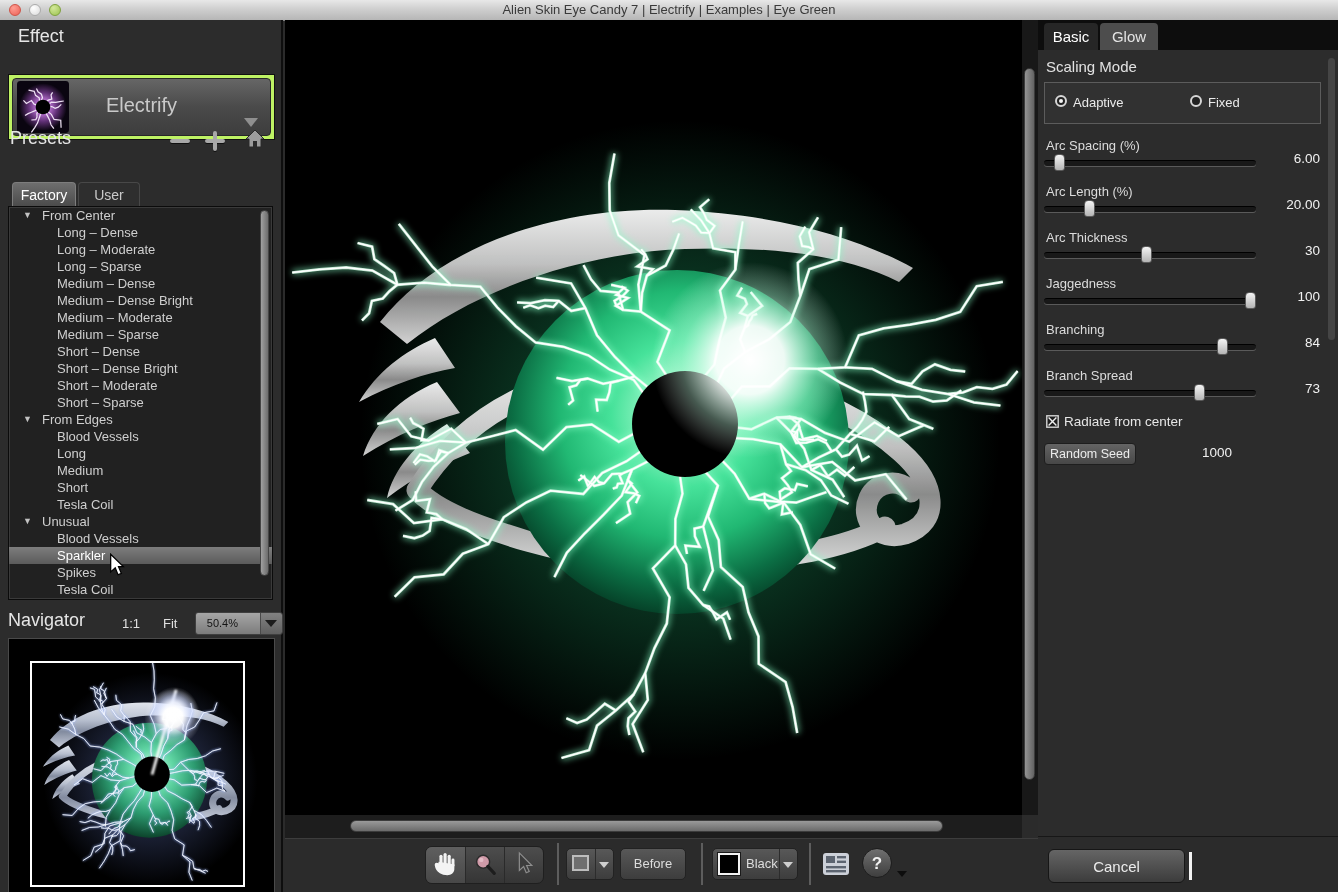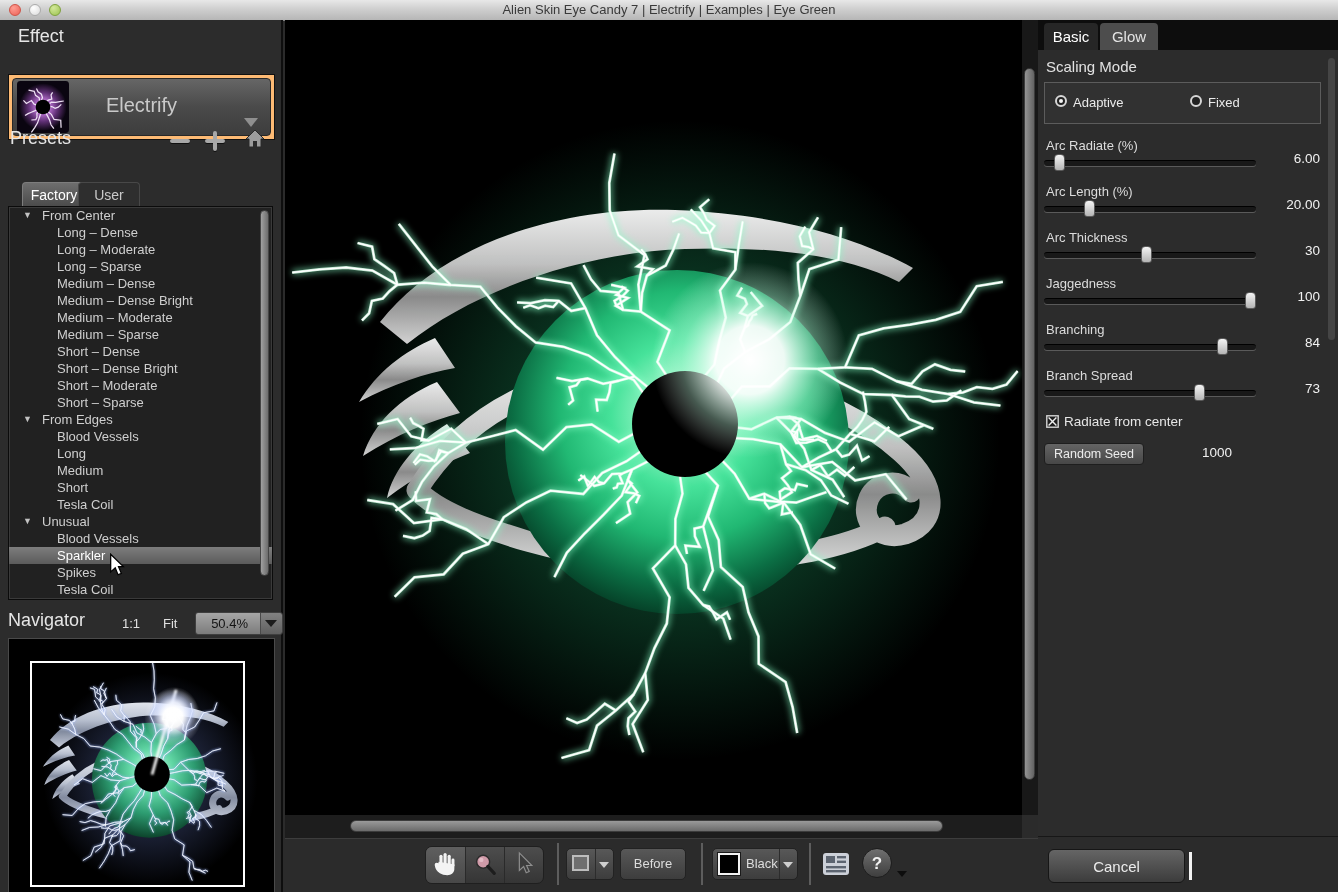--- a/index.html
+++ b/index.html
@@ -9,46 +9,46 @@
   .titlebar{position:absolute;left:0;top:0;width:100%;height:20px;
     background:linear-gradient(#e8e8e8,#cfcfcf 45%,#b6b6b6);border-bottom:1px solid #7d7d7d;}
   .title-text{font-size:13px;color:#3a3a3a;text-align:center;line-height:20px;border-radius:9px;}
   .tl{position:absolute;top:4px;width:12px;height:12px;border-radius:50%;}
   .tl.close{left:9px;background:radial-gradient(circle at 35% 30%,#ff9d92,#ec6156);border:1px solid #cf5347;box-sizing:border-box;}
   .tl.min{left:29px;background:radial-gradient(circle at 35% 30%,#ffffff,#d9d9d9);border:1px solid #ababab;box-sizing:border-box;}
   .tl.zoom{left:49px;background:radial-gradient(circle at 35% 30%,#d3e89a,#9cc350);border:1px solid #7fa23e;box-sizing:border-box;}
   
   .left-panel{position:absolute;left:0;top:20px;width:283px;bottom:0;background:#2c2c2c;border-right:2px solid #0e0e0e;box-sizing:border-box;}
   .panel-h{position:absolute;font-size:18px;color:#e6e6e6;}
-  .electrify-frame{position:absolute;left:8px;top:54px;width:265px;height:64px;background:#fdba74;border:1px solid #101010;}
+  .electrify-frame{position:absolute;left:8px;top:54px;width:265px;height:64px;background:#bef264;border:1px solid #101010;}
   .electrify-btn{position:absolute;left:3px;top:3px;right:3px;bottom:3px;border-radius:4px;border:1px solid #272727;
     background:linear-gradient(#666,#4a4a4a 50%,#3d3d3d);}
   .electrify-label{position:absolute;left:0;right:0;top:15px;text-align:center;font-size:20px;color:#c9c9c9;}
   .chev{width:0;height:0;border-left:7px solid transparent;border-right:7px solid transparent;border-top:9px solid #8f8f8f;}
   .electrify-chev{position:absolute;right:12px;bottom:8px;}
   .icon-btn{position:absolute;width:24px;height:24px;}
   .minus-glyph,.plus-glyph{position:absolute;background:#a8a8a8;border-radius:2px;box-shadow:0 1px 0 #111;}
   
   .tab{position:absolute;height:24px;font-size:14px;text-align:center;line-height:24px;border-radius:4px 4px 0 0;box-sizing:border-box;}
-  .tab-factory{left:22px;top:162px;width:64px;background:linear-gradient(#6e6e6e,#4b4b4b);color:#fff;border:1px solid #7d7d7d;border-bottom:none;}
+  .tab-factory{left:12px;top:162px;width:64px;background:linear-gradient(#6e6e6e,#4b4b4b);color:#fff;border:1px solid #7d7d7d;border-bottom:none;}
   .tab-user{left:78px;top:162px;width:62px;background:#2e2e2e;color:#c9c9c9;border:1px solid #484848;border-bottom:none;}
   .preset-list{position:absolute;left:8px;top:186px;width:265px;height:394px;background:#212121;
     border:1px solid #0b0b0b;box-shadow:inset 0 0 0 1px #3a3a3a;overflow:hidden;box-sizing:border-box;}
   .prow{height:17px;line-height:17px;font-size:13px;color:#cfcfcf;white-space:nowrap;position:relative;}
   .prow .tri{position:absolute;left:14px;top:0;font-size:9px;color:#c2c2c2;}
   .prow.group{padding-left:33px;}
   .prow.child{padding-left:48px;}
   .prow.selected{background:linear-gradient(#7d7d7d,#5b5b5b);color:#fff;}
   .list-scroll{position:absolute;right:3px;top:3px;width:9px;height:366px;border-radius:5px;
     background:linear-gradient(90deg,#a0a0a0,#6c6c6c);border:1px solid #444;box-sizing:border-box;}
   
   .nav-lbl{position:absolute;font-size:13px;color:#e0e0e0;}
   .nav-dd{position:absolute;left:195px;top:592px;width:86px;height:21px;border:1px solid #3f3f3f;border-radius:3px;overflow:hidden;}
   .nav-dd .val{position:absolute;left:0;top:0;width:64px;height:21px;background:linear-gradient(#a6a6a6,#7c7c7c);
-    color:#141414;font-size:13px;line-height:21px;text-align:right;padding-right:12px;box-sizing:border-box;}
+    color:#141414;font-size:11px;line-height:21px;text-align:right;padding-right:22px;box-sizing:border-box;}
   .nav-dd .arrow{position:absolute;right:0;top:0;width:22px;height:21px;background:linear-gradient(#828282,#606060);border-left:1px solid #4a4a4a;box-sizing:border-box;}
   .nav-dd .arrow .chev{position:absolute;left:4px;top:7px;border-left-width:6px;border-right-width:6px;border-top:7px solid #1c1c1c;}
   .nav-box{position:absolute;left:8px;top:618px;width:267px;height:268px;background:#000;border:1px solid #4a4a4a;box-sizing:border-box;}
   .nav-view{position:absolute;left:21px;top:22px;width:215px;height:226px;border:2px solid #fff;box-sizing:border-box;}
   
   .canvas{position:absolute;left:285px;top:20px;width:737px;height:795px;background:#000;overflow:hidden;}
   .cv-vtrack{position:absolute;left:1022px;top:20px;width:16px;height:795px;background:#181818;}
   .cv-vthumb{position:absolute;left:2px;top:48px;width:11px;height:712px;border-radius:6px;
     background:linear-gradient(90deg,#949494,#636363);border:1px solid #3c3c3c;box-sizing:border-box;}
   .hstrip{position:absolute;left:285px;top:815px;width:737px;height:23px;background:#1d1d1d;}
@@ -83,21 +83,21 @@
   .sliders{position:absolute;left:6px;top:116px;width:284px;}
   .sld{position:relative;height:46px;}
   .sld .lab{position:absolute;left:2px;top:2px;font-size:13px;color:#dcdcdc;}
   .sld .val{position:absolute;right:8px;top:15px;font-size:13.5px;color:#f2f2f2;}
   .sld .track{position:absolute;left:0;top:24px;width:212px;height:5px;border-radius:3px;background:#181818;
     border-top:1px solid #000;box-shadow:0 1px 0 #5a5a5a;}
   .sld .thumb{position:absolute;top:-7px;width:11px;height:17px;border-radius:4px 4px 3px 3px;
     background:linear-gradient(#f4f4f4,#b4b4b4);border:1px solid #5a5a5a;box-sizing:border-box;margin-left:-5px;}
   .chk-row{position:absolute;left:8px;top:394px;font-size:13.5px;color:#e6e6e6;}
   .chk-row svg{vertical-align:-2px;margin-right:5px;}
-  .seed-btn{position:absolute;left:6px;top:423px;width:100px;height:22px;border-radius:4px;border:1px solid #1e1e1e;
+  .seed-btn{position:absolute;left:6px;top:423px;width:92px;height:22px;border-radius:4px;border:1px solid #1e1e1e;
     background:linear-gradient(#646464,#474747);color:#ececec;font-size:12.5px;text-align:center;line-height:21px;box-sizing:border-box;}
   .seed-val{position:absolute;left:136px;top:425px;font-size:13.5px;color:#f0f0f0;margin-left:28px;}
   .rp-scroll{position:absolute;right:3px;top:38px;width:7px;height:282px;border-radius:4px;background:#454545;}
   
   .bottom-right{position:absolute;left:1038px;top:836px;width:300px;height:43px;background:#2b2b2b;border-top:1px solid #171717;box-sizing:border-box;}
   .cancel-btn{position:absolute;left:10px;top:12px;width:137px;height:34px;border-radius:6px;border:1px solid #161616;
     background:linear-gradient(#656565,#3c3c3c);color:#ececec;font-size:15px;text-align:center;line-height:33px;box-sizing:border-box;}
   .ok-sliver{position:absolute;left:151px;top:15px;width:3px;height:28px;background:#f2f2f2;}
   .cursor-arrow{position:absolute;left:109px;top:533px;z-index:50;}
 </style>
@@ -856,21 +856,21 @@
         <span>Adaptive</span>
       </label>
       <label class="radio" style="left:145px;">
         <span class="rb"></span>
         <span>Fixed</span>
       </label>
     </div>
 
     <div class="sliders" id="sliders">
         <div class="sld">
-          <div class="lab">Arc Radiate (%)</div>
+          <div class="lab">Arc Spacing (%)</div>
           <div class="val">6.00</div>
           <div class="track">
             <div class="thumb" style="left: 7%;"></div>
           </div>
         </div>
         <div class="sld">
           <div class="lab">Arc Length (%)</div>
           <div class="val">20.00</div>
           <div class="track">
             <div class="thumb" style="left: 21%;"></div>

